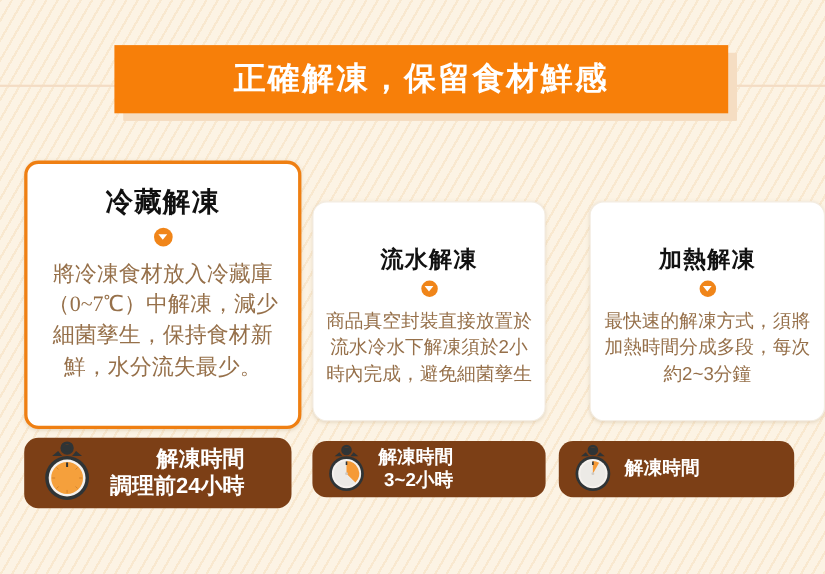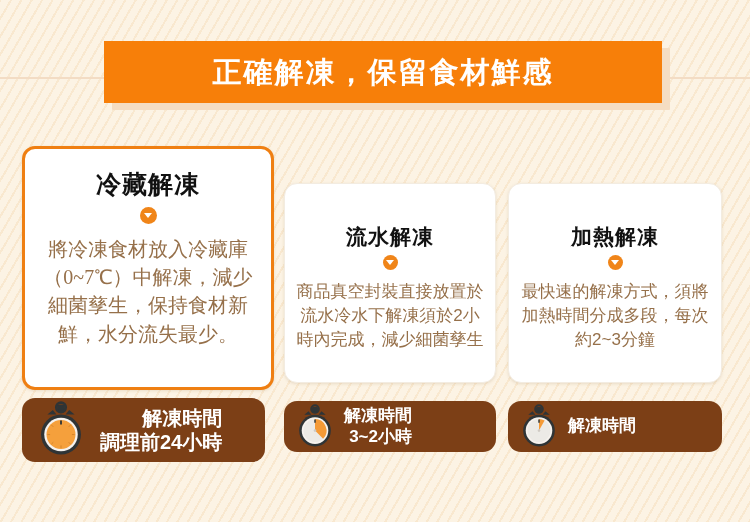--- a/index.html
+++ b/index.html
@@ -59,21 +59,21 @@
     left:22px;top:146px;width:252px;height:244px;
     border:3px solid #ef7f12;
     padding-top:22px;
   }
   .card.secondary-a{
     left:284px;top:183px;width:212px;height:200px;
     border:1px solid #f3ece1;
     padding-top:17px;
   }
   .card.secondary-b{
-    left:508px;top:183px;width:214px;height:200px;
+    left:536px;top:183px;width:214px;height:200px;
     border:1px solid #f3ece1;
     padding-top:17px;
   }
   .card-title{
     color:#111111;
     font-weight:bold;
     line-height:1.1;
     letter-spacing:1px;
   }
   .card.primary .card-title{font-size:25px;}
@@ -148,21 +148,21 @@
       <span class="tri"></span>
     </div>
     <div class="card-body">將冷凍食材放入冷藏庫（0~7℃）中解凍，減少細菌孳生，保持食材新鮮，水分流失最少。</div>
   </div>
 
   <div class="card secondary-a">
     <div class="card-title">流水解凍</div>
     <div class="arrow-badge">
       <span class="tri"></span>
     </div>
-    <div class="card-body">商品真空封裝直接放置於流水冷水下解凍須於2小時內完成，減少細菌孳生</div>
+    <div class="card-body">商品真空封裝直接放置於流水冷水下解凍須於2小時內完成，避免細菌孳生</div>
   </div>
 
   <div class="card secondary-b">
     <div class="card-title">加熱解凍</div>
     <div class="arrow-badge">
       <span class="tri"></span>
     </div>
     <div class="card-body">最快速的解凍方式，須將加熱時間分成多段，每次約2~3分鐘</div>
   </div>
 

